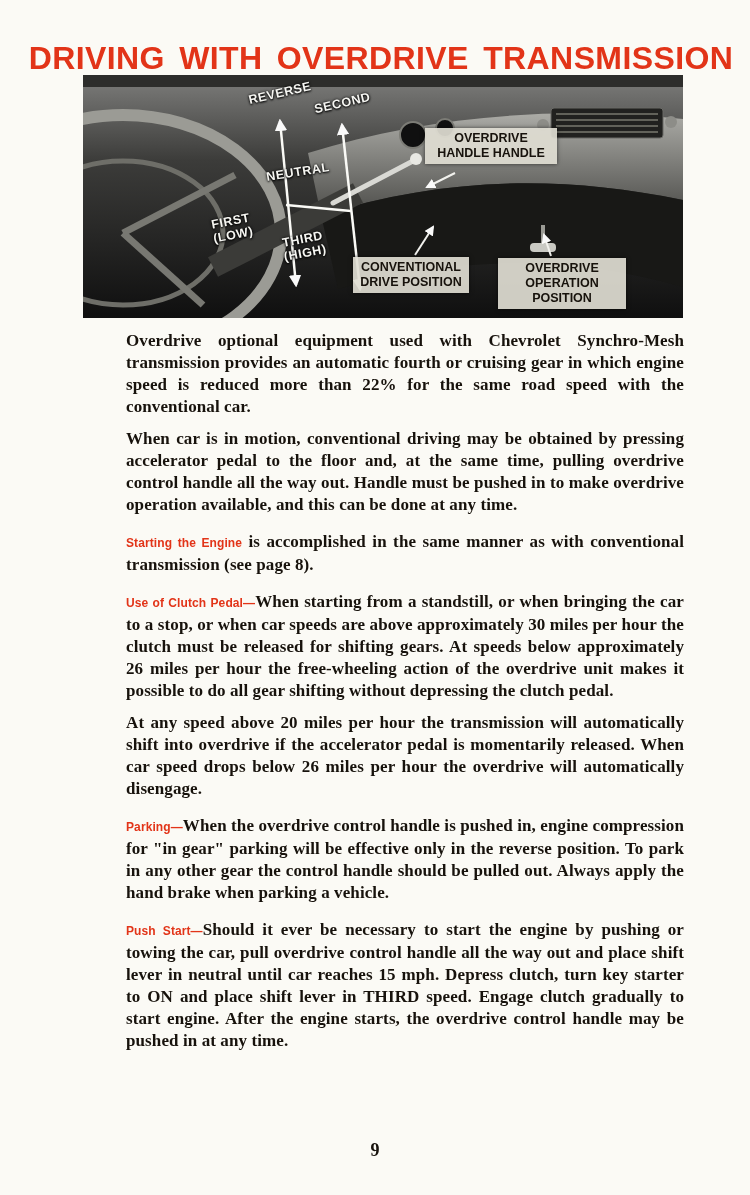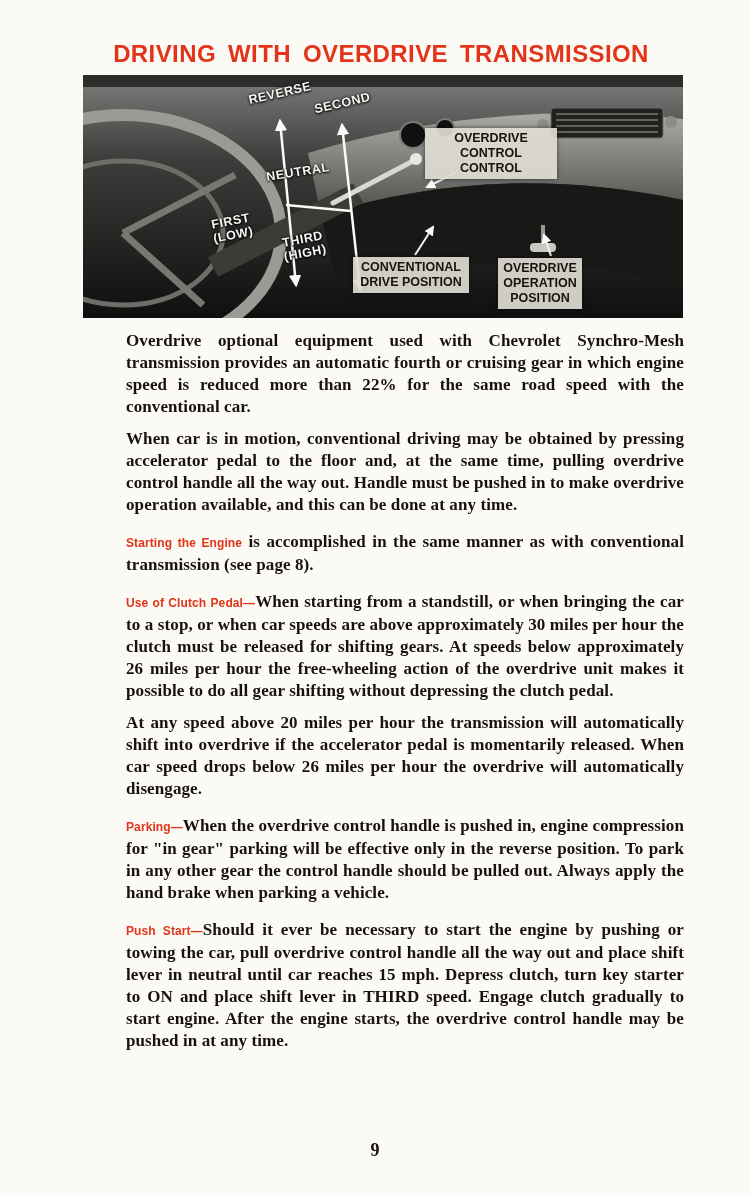--- a/index.html
+++ b/index.html
@@ -6,21 +6,21 @@
   html,body { background:#fbfaf5; }
   .page {
     position:relative; width:750px; height:1195px;
     background:#fbfaf5; overflow:hidden;
     font-family:"Liberation Serif", serif; color:#17120c;
   }
   .title {
     position:absolute; left:0; right:0; top:40px;
     text-align:center;
     font-family:"Liberation Sans", sans-serif;
-    font-weight:bold; font-size:24px;
+    font-weight:bold; font-size:32px;
     letter-spacing:0.4px; word-spacing:5px;
     color:var(--accent,#e23418);
     margin-left:12px;
   }
   .figure {
     position:absolute; left:83px; top:75px; width:600px; height:243px;
     background:#1c1c1c;
   }
   .figure svg { position:absolute; left:0; top:0; width:100%; height:100%; display:block; }
   .gear-label {
@@ -58,21 +58,21 @@
     text-align:center; font-size:18px; font-weight:bold;
   }
   
   .lbl-reverse { left:165px; top:11px; transform:rotate(-13deg); }
   .lbl-second  { left:231px; top:21px; transform:rotate(-13deg); }
   .lbl-neutral { left:183px; top:90px; transform:rotate(-9deg); }
   .lbl-first   { left:120px; top:139px; width:58px; transform:rotate(-11deg); }
   .lbl-third   { left:190px; top:157px; width:62px; transform:rotate(-11deg); }
   .co-handle   { left:342px; top:53px;  width:132px; }
   .co-conv     { left:270px; top:182px; width:116px; }
-  .co-over     { left:415px; top:183px; width:84px; }
+  .co-over     { left:415px; top:183px; width:128px; }
 </style>
 </head>
 <body>
 
 <div class="page">
 
   <div class="title">DRIVING WITH OVERDRIVE TRANSMISSION</div>
 
   <div class="figure">
     <svg viewBox="0 0 600 243" preserveAspectRatio="none">
@@ -133,21 +133,21 @@
         <path d="M203,130 L268,136"></path>
       </g>
     </svg>
 
     <div class="gear-label lbl-reverse">REVERSE</div>
     <div class="gear-label lbl-second">SECOND</div>
     <div class="gear-label lbl-neutral">NEUTRAL</div>
     <div class="gear-label wrap lbl-first">FIRST (LOW)</div>
     <div class="gear-label wrap lbl-third">THIRD (HIGH)</div>
 
-    <div class="callout co-handle">OVERDRIVE CONTROL CONTROL</div>
+    <div class="callout co-handle">OVERDRIVE HANDLE HANDLE</div>
     <div class="callout co-conv">CONVENTIONAL DRIVE POSITION</div>
     <div class="callout co-over">OVERDRIVE OPERATION POSITION</div>
   </div>
 
   <div class="body-text">
     <p class="para"><span>Overdrive optional equipment used with Chevrolet Synchro-Mesh transmission provides an automatic fourth or cruising gear in which engine speed is reduced more than 22% for the same road speed with the conventional car.</span></p>
     <p class="para"><span>When car is in motion, conventional driving may be obtained by pressing accelerator pedal to the floor and, at the same time, pulling overdrive control handle all the way out. Handle must be pushed in to make overdrive operation available, and this can be done at any time.</span></p>
     <p class="para leaded"><span class="lead">Starting the Engine</span><span> is accomplished in the same manner as with conventional transmission (see page 8).</span></p>
     <p class="para leaded"><span class="lead">Use of Clutch Pedal—</span><span>When starting from a standstill, or when bringing the car to a stop, or when car speeds are above approximately 30 miles per hour the clutch must be released for shifting gears. At speeds below approximately 26 miles per hour the free-wheeling action of the overdrive unit makes it possible to do all gear shifting without depressing the clutch pedal.</span></p>
     <p class="para"><span>At any speed above 20 miles per hour the transmission will automatically shift into overdrive if the accelerator pedal is momentarily released. When car speed drops below 26 miles per hour the overdrive will automatically disengage.</span></p>

